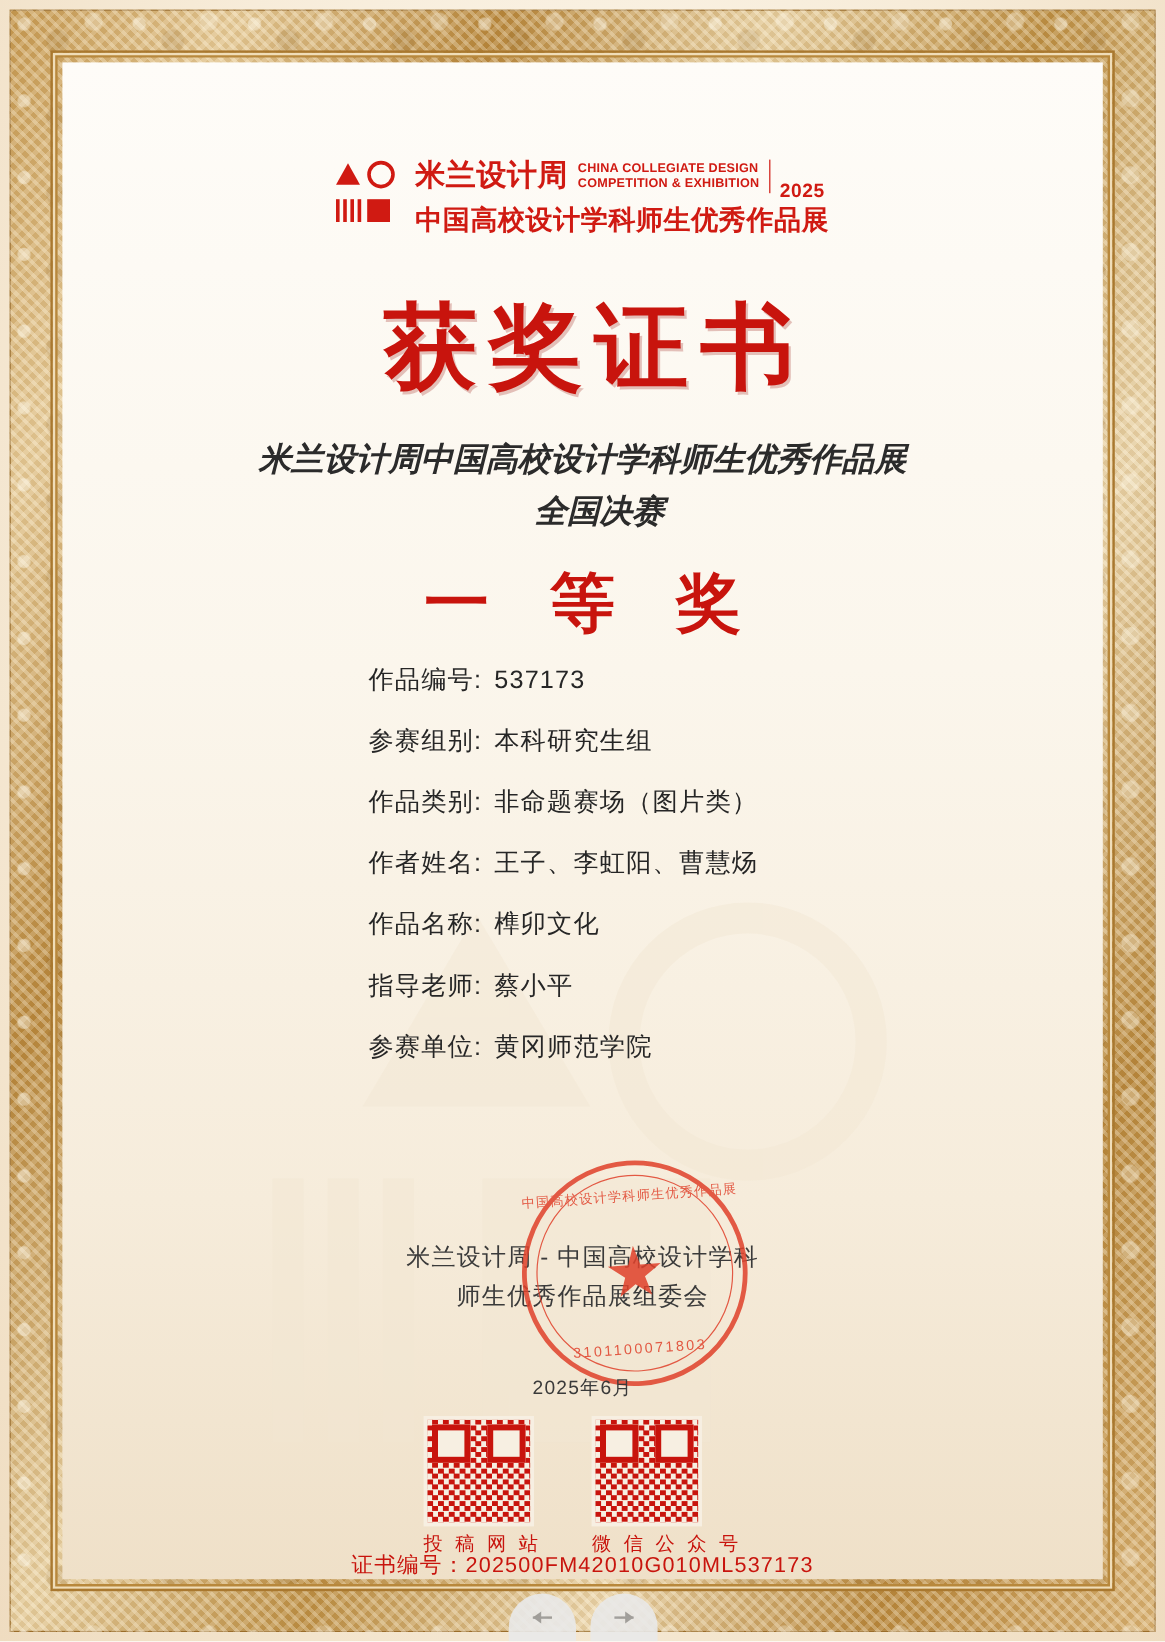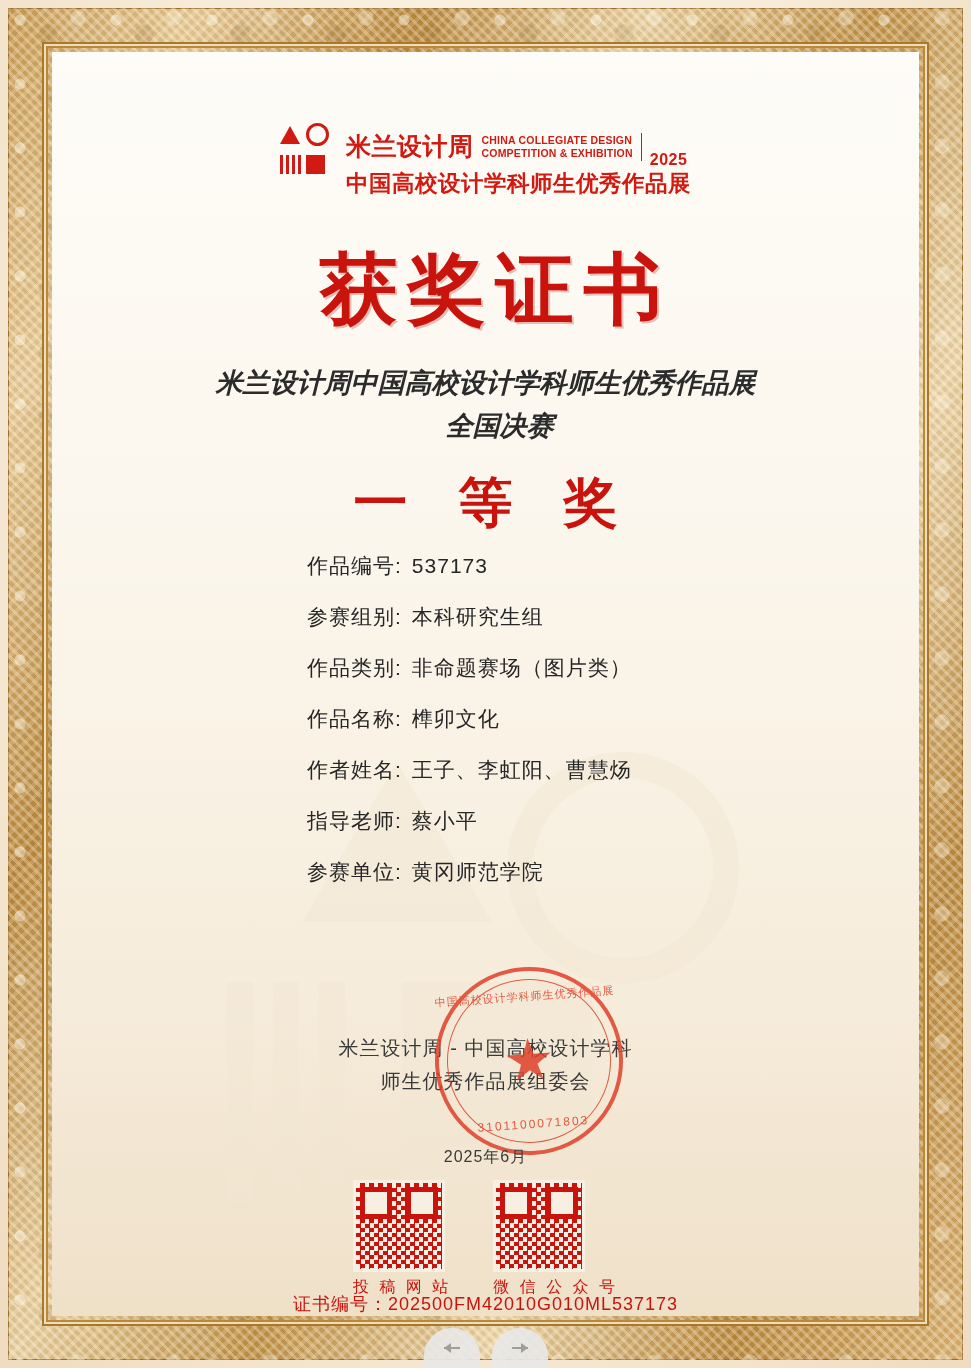--- a/index.html
+++ b/index.html
@@ -106,20 +106,21 @@
 
   
   .logo-row {
     position: absolute;
     left: 0; right: 0; top: 72px;
     display: flex;
     justify-content: center;
   }
   .logo-wrap {
     display: flex;
+    align-items: center;
     gap: 10px;
   }
   .logo-marks {
     display: flex;
     flex-direction: column;
     justify-content: space-between;
     height: 50px;
     margin-right: 7px;
   }
   .mark-top {
@@ -471,26 +472,26 @@
       </div>
       <div class="field-row">
         <span class="field-label">参赛组别:</span>
         <span class="field-value">本科研究生组</span>
       </div>
       <div class="field-row">
         <span class="field-label">作品类别:</span>
         <span class="field-value">非命题赛场（图片类）</span>
       </div>
       <div class="field-row">
+        <span class="field-label">作者姓名:</span>
+        <span class="field-value">王子、李虹阳、曹慧炀</span>
+      </div>
+      <div class="field-row">
         <span class="field-label">作品名称:</span>
         <span class="field-value">榫卯文化</span>
-      </div>
-      <div class="field-row">
-        <span class="field-label">作者姓名:</span>
-        <span class="field-value">王子、李虹阳、曹慧炀</span>
       </div>
       <div class="field-row">
         <span class="field-label">指导老师:</span>
         <span class="field-value">蔡小平</span>
       </div>
       <div class="field-row">
         <span class="field-label">参赛单位:</span>
         <span class="field-value">黄冈师范学院</span>
       </div>
     </div>

